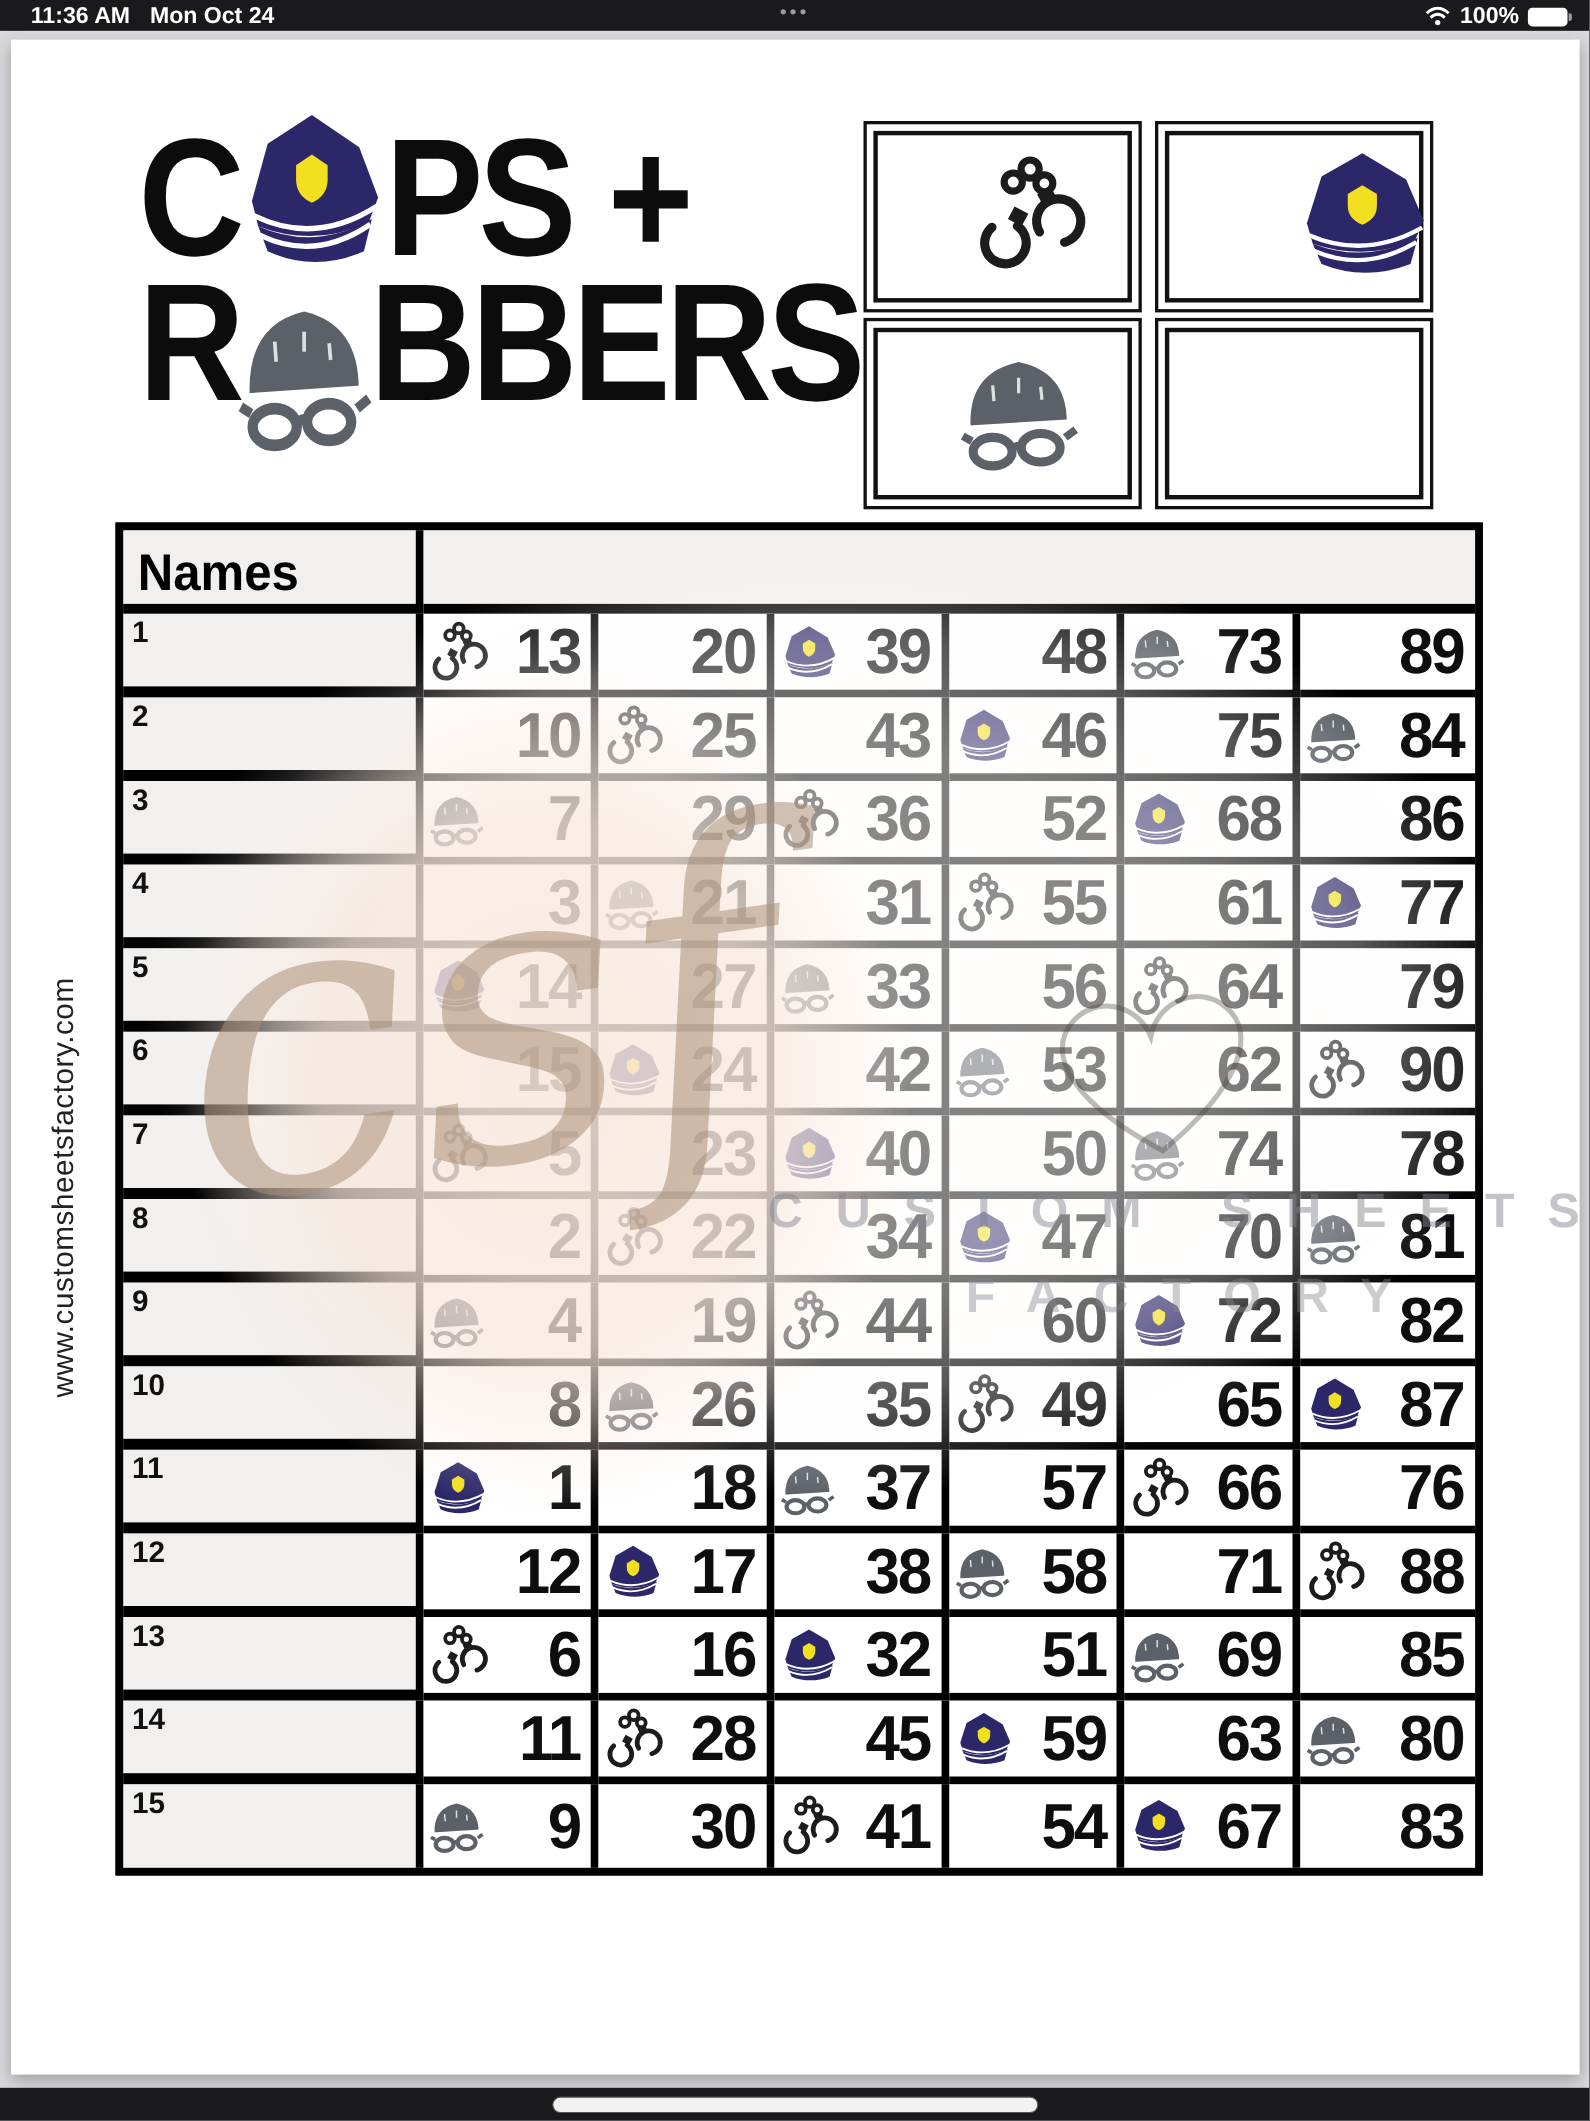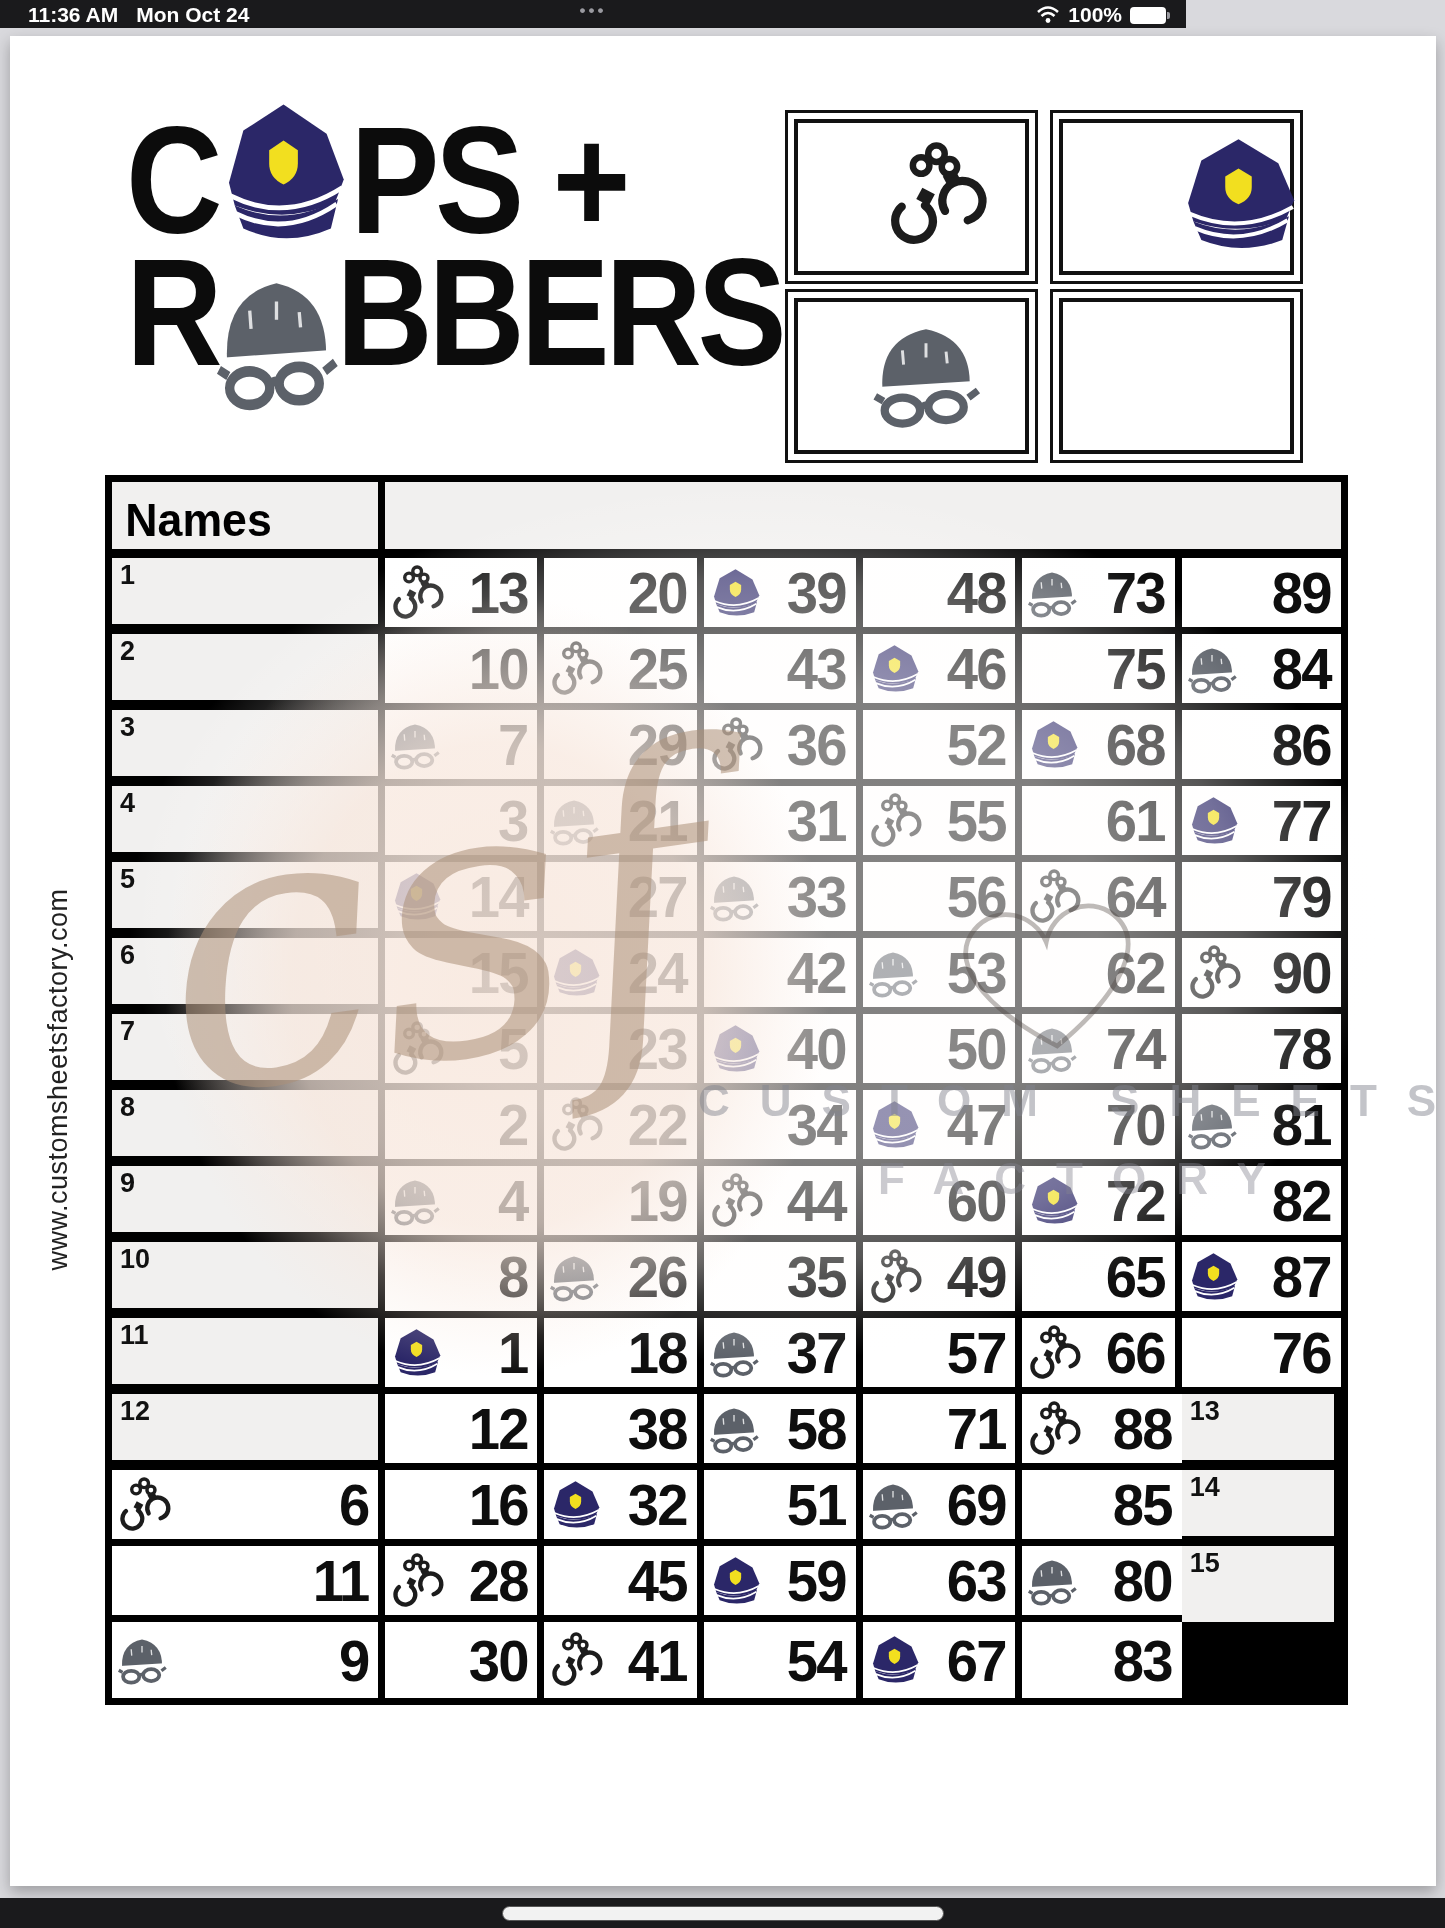--- a/index.html
+++ b/index.html
@@ -2,21 +2,21 @@
 <html><head>
 <meta charset="utf-8">
 <style>
   html,body{margin:0;padding:0;}
   body{
     width:1445px;height:1928px;position:relative;overflow:hidden;
     background:#d9d9dd;font-family:"Liberation Sans",sans-serif;
   }
   
   .status-bar{
-    position:absolute;left:0;top:0;width:1186px;height:28px;background:#1a1a1c;
+    position:absolute;left:0;top:0;width:1445px;height:28px;background:#1a1a1c;
     color:#fff;display:flex;align-items:center;font-size:21px;font-weight:bold;
   }
   .sb-left{position:absolute;left:28px;top:3px;display:flex;gap:18px;}
   .sb-center{position:absolute;left:0;right:0;top:1px;text-align:center;color:#9a9aa0;
     font-size:17px;letter-spacing:3px;font-weight:bold;}
   .sb-right{position:absolute;right:20px;top:3px;display:flex;align-items:center;gap:8px;}
   .wifi-icon svg{display:block;}
   .battery{width:36px;height:17px;border-radius:4px;background:#fff;position:relative;}
   .battery:after{content:"";position:absolute;right:-4px;top:5px;width:3px;height:7px;
     background:#9a9aa0;border-radius:0 2px 2px 0;}
@@ -759,20 +759,32 @@
       <div class="cell num-cell last-col">
         <span class="num">76</span>
       </div>
       <div class="cell name-cell">
         <span class="rownum">12</span>
       </div>
       <div class="cell num-cell">
         <span class="num">12</span>
       </div>
       <div class="cell num-cell">
+        <span class="cell-icon">
+          <svg viewBox="0 0 100 92" xmlns="http://www.w3.org/2000/svg" width="57" height="52">
+    <path d="M12 52 L22 20 L50 4 L80 22 L92 50 L86 64 Q52 78 16 66 Z" fill="#2b2768"></path>
+    <path d="M16 66 Q52 80 88 62 L83 80 Q52 92 22 80 Z" fill="#2b2768"></path>
+    <path d="M13 60 Q52 77 91 55" stroke="#ffffff" stroke-width="3" fill="none"></path>
+    <path d="M17 71 Q52 86 87 65" stroke="#ffffff" stroke-width="3" fill="none"></path>
+    <path d="M50 26 l10 6 v8 q0 9 -10 13 q-10 -4 -10 -13 v-8 z" fill="#f2df1f"></path>
+  </svg>
+        </span>
+        <span class="num">17</span>
+      </div>
+      <div class="cell num-cell">
         <span class="num">38</span>
       </div>
       <div class="cell num-cell">
         <span class="cell-icon">
           <svg viewBox="0 0 100 100" xmlns="http://www.w3.org/2000/svg" width="54" height="58">
     <path d="M13 62 Q11 20 50 12 Q89 20 87 62 Z" fill="#5c6169"></path>
     <path d="M30 30 L31 42 M50 24 L50 36 M67 31 L68 41" stroke="#ffffff" stroke-width="2.5" opacity=".8" fill="none"></path>
     <path d="M9 61 L91 56 L91 68 L9 73 Z" fill="#ffffff"></path>
     <path d="M14 73 L7 69 M86 70 L94 64" stroke="#5c6169" stroke-width="6"></path>
     <ellipse cx="30" cy="81" rx="15" ry="11" fill="#ffffff" stroke="#5c6169" stroke-width="7"></ellipse>

